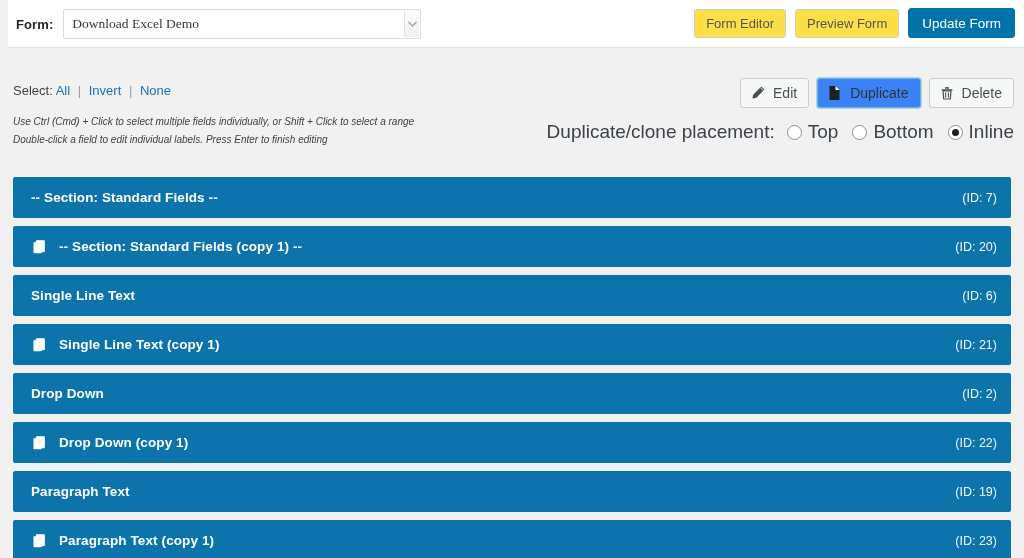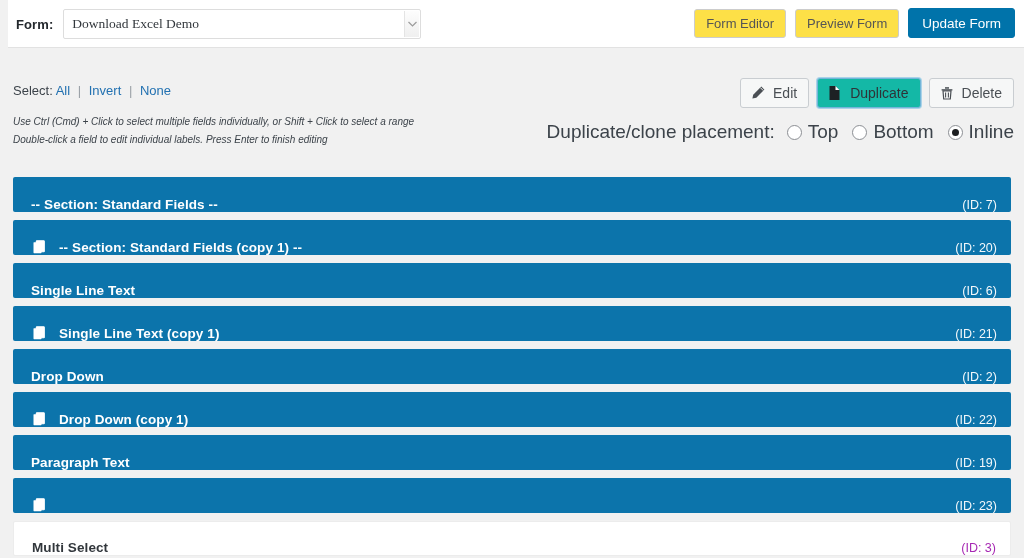--- a/index.html
+++ b/index.html
@@ -96,21 +96,21 @@
     height: 30px; padding: 0 11px 0 9px;
     display: inline-flex; align-items: center; gap: 7px;
     background: #f6f7f7;
     border: 1px solid #c9cdd1;
     border-radius: 3px;
     font-size: 14px; color: #4a4f54;
     white-space: nowrap;
     cursor: pointer;
   }
   .tbtn.active {
-    background: #14b8a6;
+    background: #3b82f6;
     border-color: #73b5d8;
     box-shadow: 0 0 0 1px #a9d2e8;
     color: #2f3338;
   }
   .tbtn .ico { display: flex; align-items: center; }
 
   
   .placement {
     position: absolute; right: 10px; top: 121px;
     display: flex; align-items: center;
@@ -131,24 +131,24 @@
   }
 
   
   .rows {
     position: absolute;
     left: 13px; top: 177px;
     width: 998px;
   }
   .row {
     position: relative;
-    height: 35px;
+    height: 41px;
     margin-bottom: 8px;
     border-radius: 2px;
-    display: flex; align-items: flex-end;
+    display: flex; align-items: center;
     padding: 0 14px 0 18px;
   }
   .row.selected {
     background: #0c74ab;
     color: #ffffff;
   }
   .row.unselected {
     background: #ffffff;
     color: #32373c;
     border: 1px solid #ececec;
@@ -307,19 +307,20 @@
       <span class="row-label">Paragraph Text</span>
       <span class="row-id">(ID: 19)</span>
     </div>
     <div class="row selected">
       <span class="row-icon">
         <svg width="16" height="16" viewBox="0 0 16 16">
           <rect x="1.5" y="3.2" width="8" height="11" rx="0.6" fill="#ffffff"></rect>
           <rect x="4.3" y="1.8" width="8" height="11" rx="0.6" fill="#ffffff" stroke="#ffffff" stroke-width="1.1"></rect>
         </svg>
       </span>
+      <span class="row-label">Paragraph Text (copy 1)</span>
       <span class="row-id">(ID: 23)</span>
     </div>
     <div class="row unselected">
       <span class="row-label">Multi Select</span>
       <span class="row-id">(ID: 3)</span>
     </div>
   </div>
 
 </body></html>

